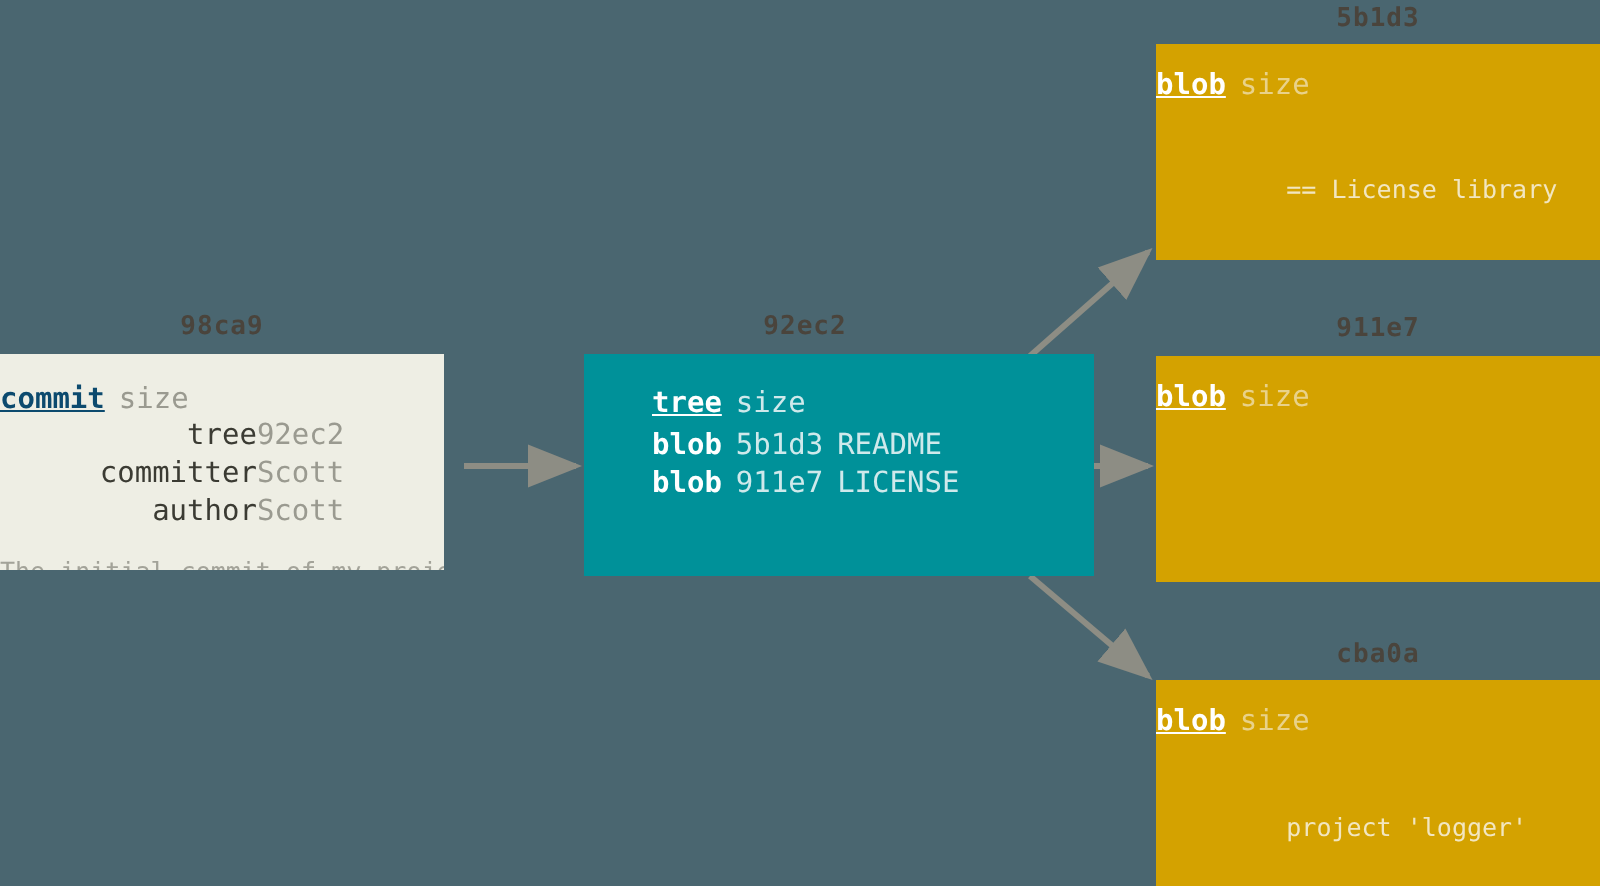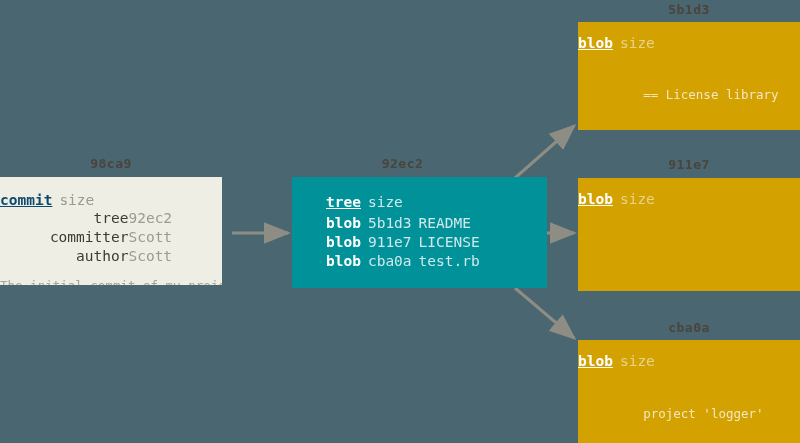--- a/index.html
+++ b/index.html
@@ -178,23 +178,20 @@
     <div class="obj-header" style="text-align:left; padding-left:34px;">
       <span class="obj-type">tree</span><span class="obj-size">size</span>
     </div>
     <div class="tree-entries">
       <div class="tree-row">
         <span class="tree-mode">blob</span><span class="tree-hash">5b1d3</span><span class="tree-name">README</span>
       </div>
       <div class="tree-row">
         <span class="tree-mode">blob</span><span class="tree-hash">911e7</span><span class="tree-name">LICENSE</span>
       </div>
-      <div class="tree-row">
-        <span class="tree-mode">blob</span><span class="tree-hash">cba0a</span><span class="tree-name">test.rb</span>
-      </div>
     </div>
   </div>
 
   <div class="node-label" style="left:578px; top:2px; width:222px;">5b1d3</div>
 
   <div class="obj-box blob" style="left:578px; top:22px; width:222px; height:108px; padding-top:14px;">
     <div class="obj-header">
       <span class="obj-type">blob</span><span class="obj-size">size</span>
     </div>
     <div class="blob-body">

